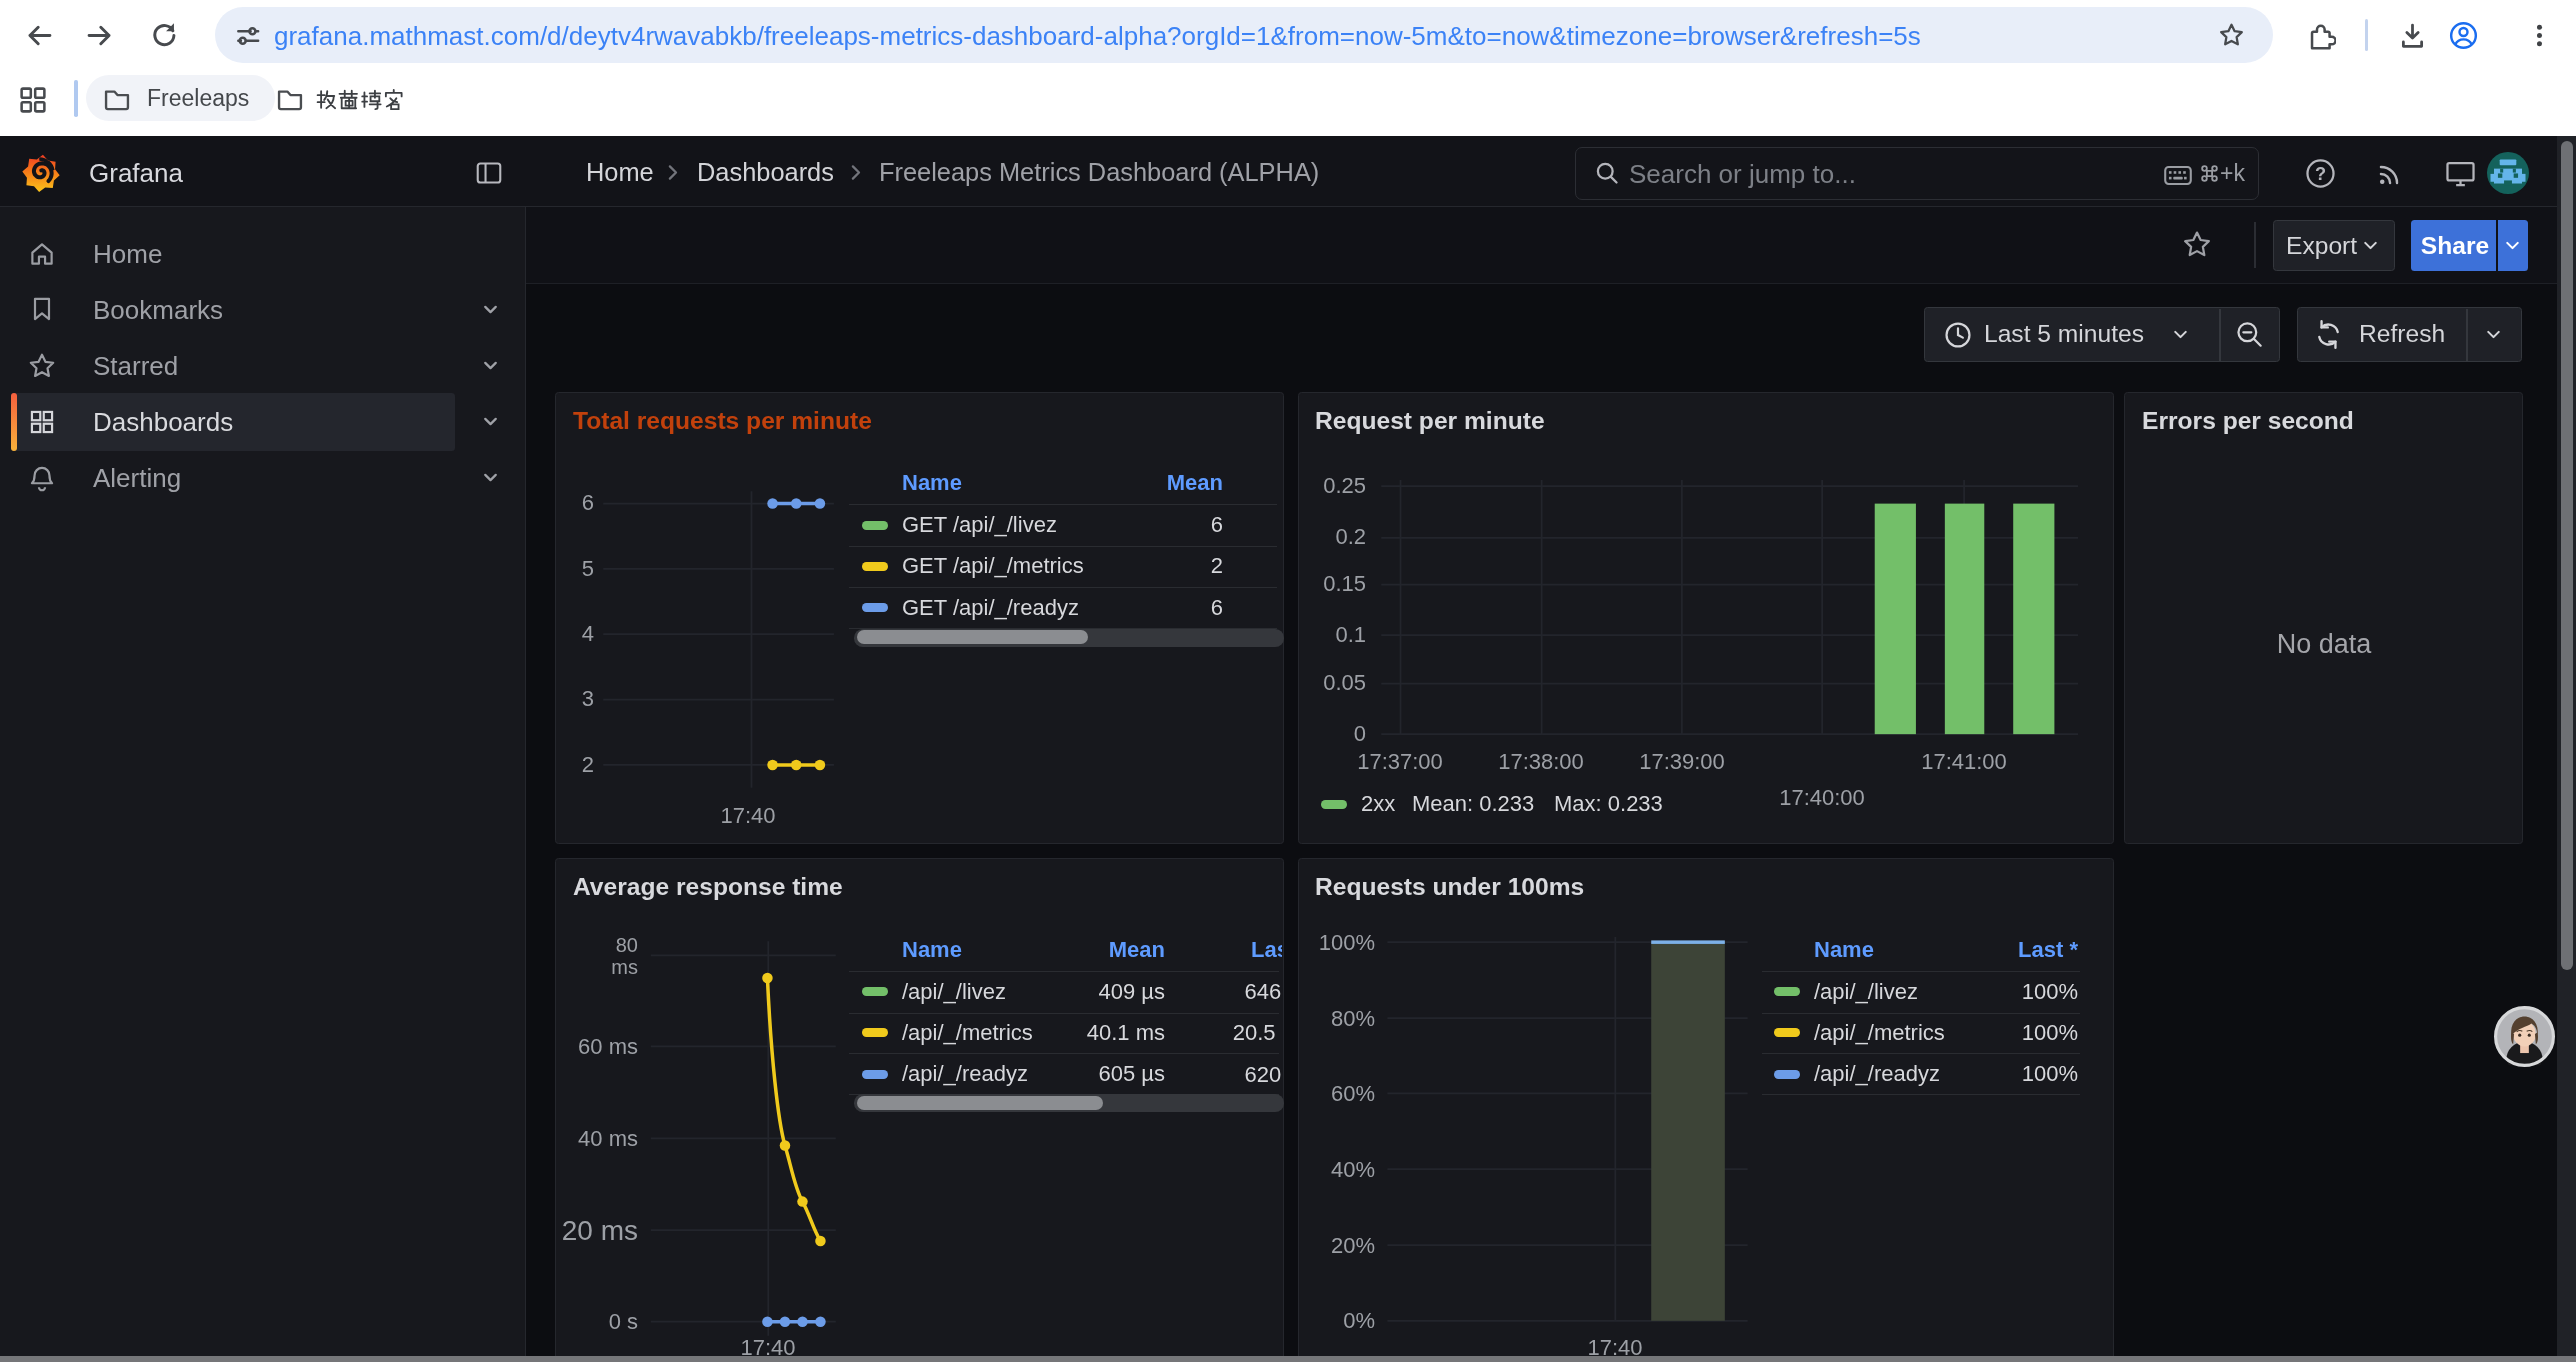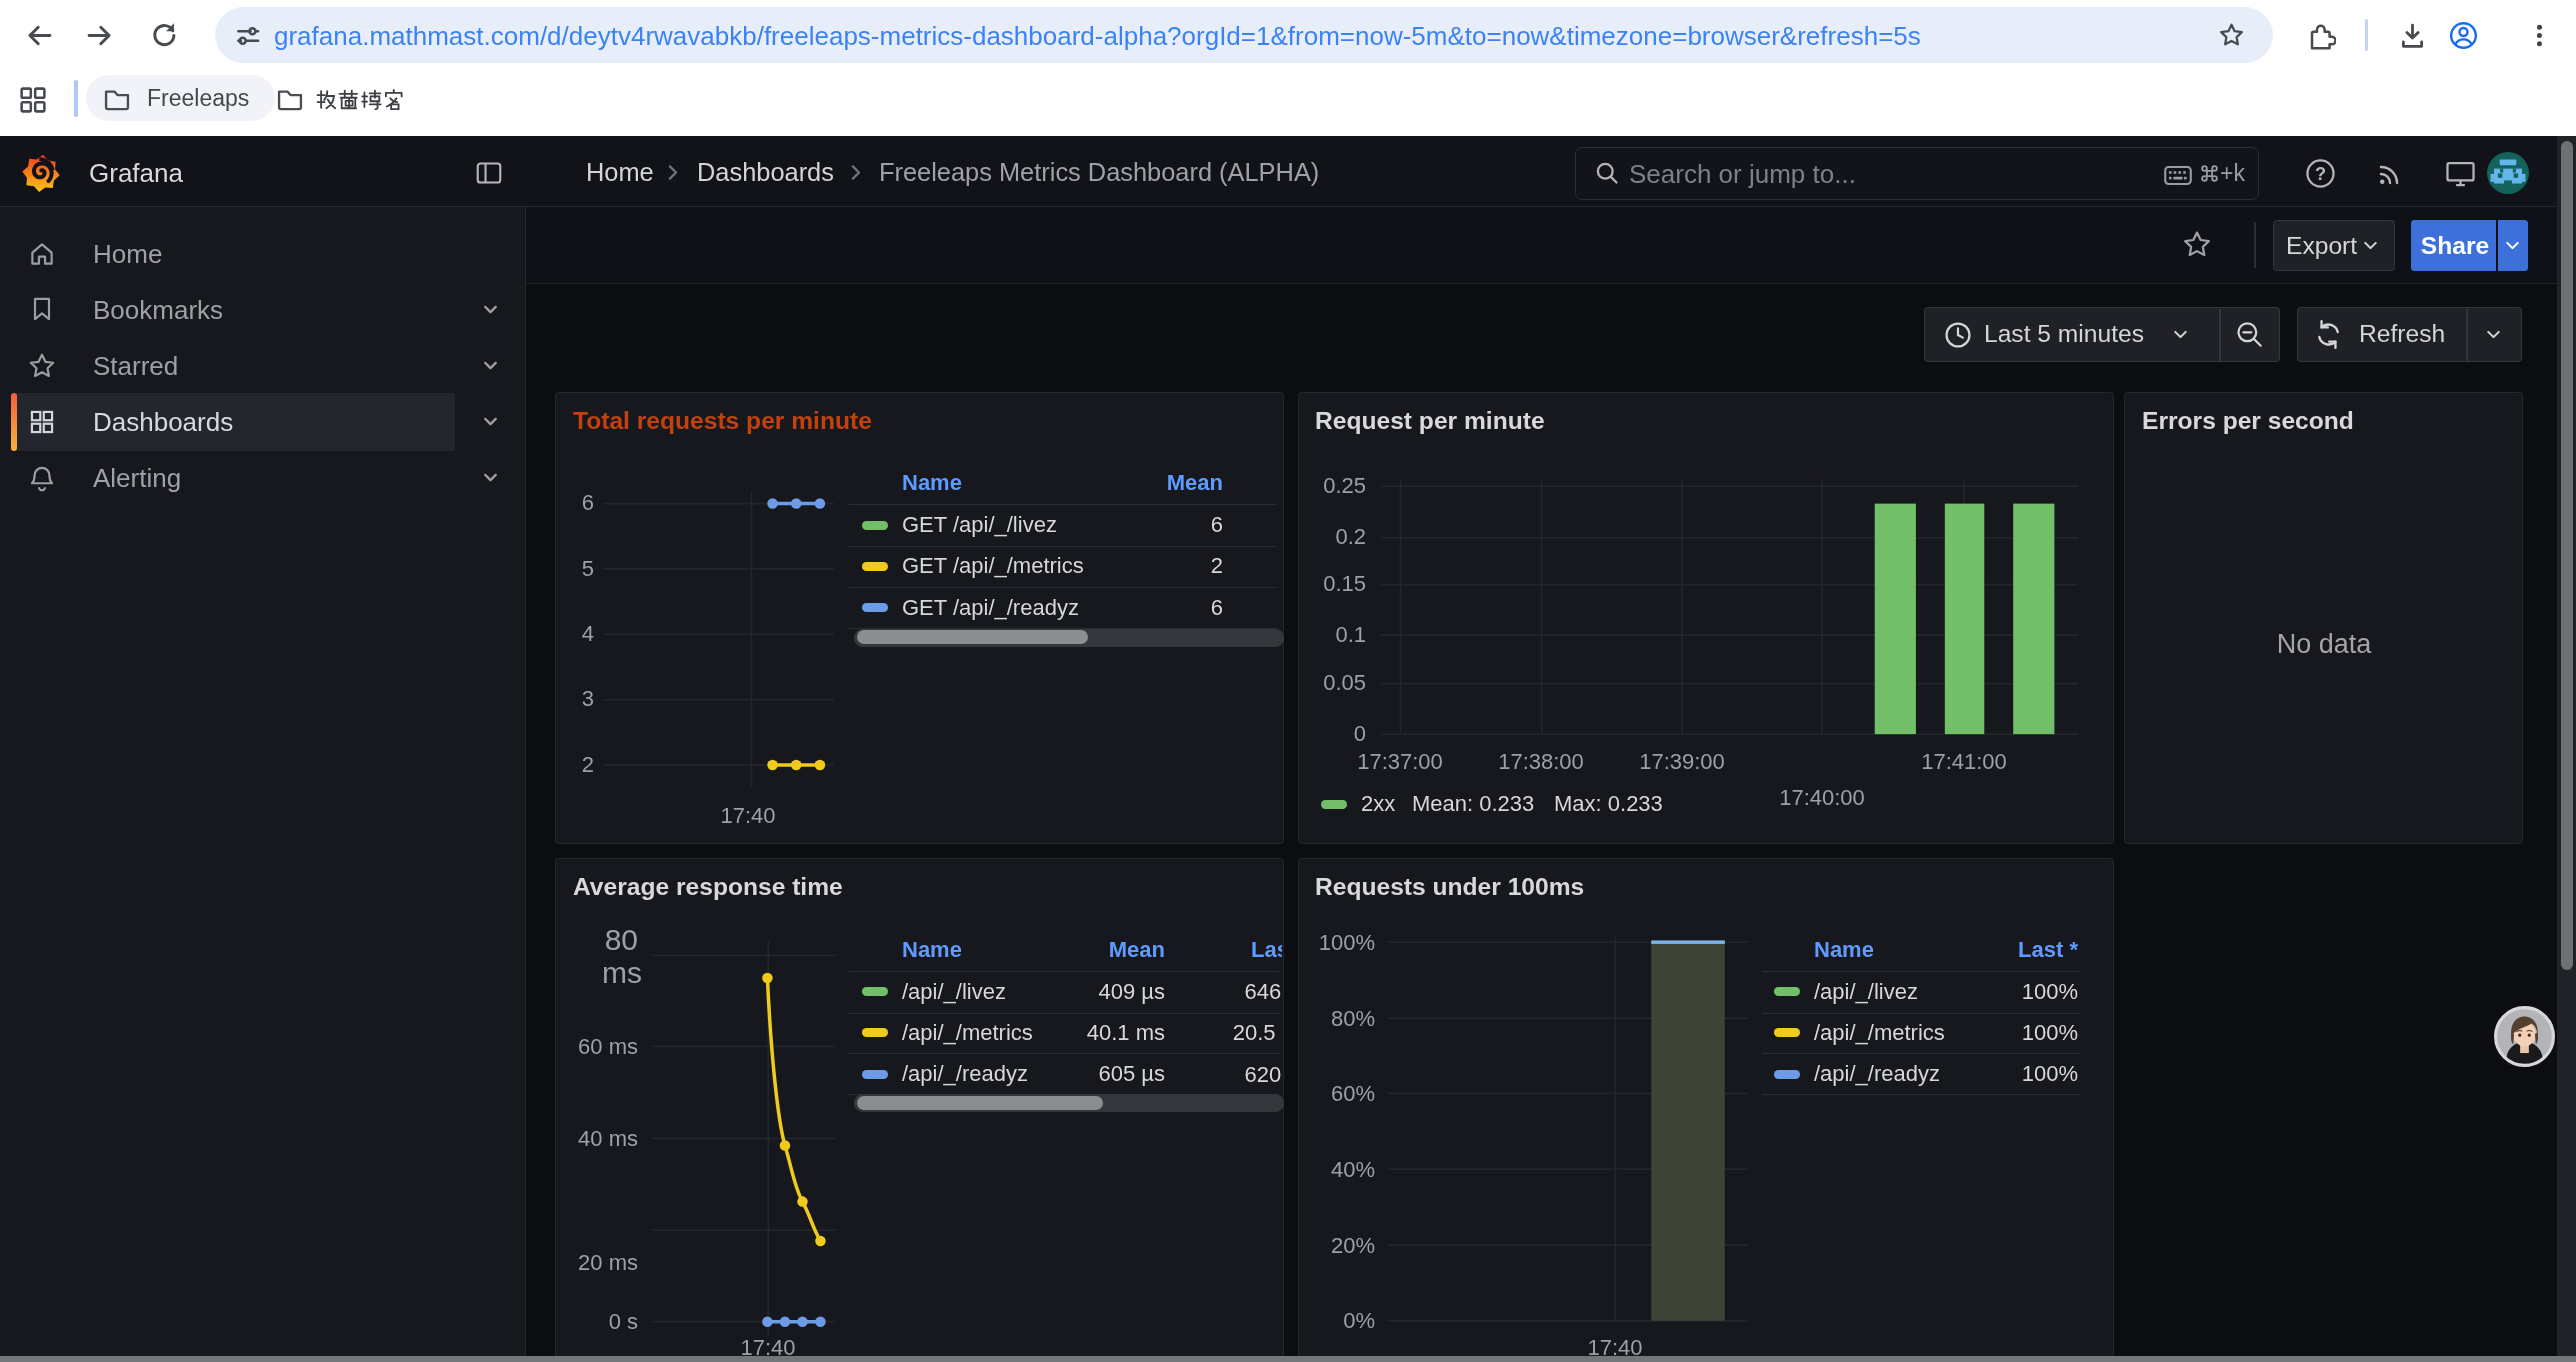--- a/index.html
+++ b/index.html
@@ -344,24 +344,24 @@
 <div style="position:absolute;left:1964px;top:762px;font-size:22px;color:#9da0a6;font-weight:400;white-space:nowrap;transform:translate(-50%,-50%);text-align:center;line-height:1.1;">17:41:00</div>
 <div style="position:absolute;left:1321px;top:800px;width:26px;height:8.8px;background:#73bf69;border-radius:4.4px;"></div>
 <div style="position:absolute;left:1361px;top:804px;font-size:22px;color:#d7d8dc;font-weight:400;white-space:nowrap;transform:translateY(-50%);line-height:1.1;">2xx</div>
 <div style="position:absolute;left:1412px;top:804px;font-size:22px;color:#d7d8dc;font-weight:400;white-space:nowrap;transform:translateY(-50%);line-height:1.1;">Mean: 0.233</div>
 <div style="position:absolute;left:1554px;top:804px;font-size:22px;color:#d7d8dc;font-weight:400;white-space:nowrap;transform:translateY(-50%);line-height:1.1;">Max: 0.233</div>
 <div style="position:absolute;left:2124px;top:392px;width:399px;height:452px;background:#17181d;border:1.8px solid #25272d;border-radius:3.5px;"></div>
 <div style="position:absolute;left:2142px;top:421px;font-size:24.6px;color:#d8d9dd;font-weight:700;white-space:nowrap;transform:translateY(-50%);line-height:1.1;">Errors per second</div>
 <div style="position:absolute;left:2324px;top:645px;font-size:27px;color:#a4a5aa;font-weight:400;white-space:nowrap;transform:translate(-50%,-50%);text-align:center;line-height:1.1;">No data</div>
 <div style="position:absolute;left:555px;top:858px;width:729px;height:509px;background:#17181d;border:1.8px solid #25272d;border-radius:3.5px;"></div>
 <div style="position:absolute;left:573px;top:887px;font-size:24.6px;color:#d8d9dd;font-weight:700;white-space:nowrap;transform:translateY(-50%);line-height:1.1;">Average response time</div>
-<div style="position:absolute;left:555px;top:956px;width:83px;text-align:right;font-size:30px;color:#9da0a6;transform:translateY(-50%);line-height:1.1;padding-left:47px;">80 ms</div>
+<div style="position:absolute;left:555px;top:956px;width:83px;text-align:right;font-size:20px;color:#9da0a6;transform:translateY(-50%);line-height:1.1;padding-left:47px;">80 ms</div>
 <div style="position:absolute;left:555px;top:1047px;width:83px;text-align:right;font-size:22px;color:#9da0a6;transform:translateY(-50%);line-height:1.1;">60 ms</div>
 <div style="position:absolute;left:555px;top:1139px;width:83px;text-align:right;font-size:22px;color:#9da0a6;transform:translateY(-50%);line-height:1.1;padding-left:8px;">40 ms</div>
-<div style="position:absolute;left:555px;top:1231px;width:83px;text-align:right;font-size:22px;color:#9da0a6;transform:translateY(-50%);line-height:1.1;margin-top:32px;">20 ms</div>
+<div style="position:absolute;left:555px;top:1231px;width:83px;text-align:right;font-size:28px;color:#9da0a6;transform:translateY(-50%);line-height:1.1;">20 ms</div>
 <div style="position:absolute;left:555px;top:1322px;width:83px;text-align:right;font-size:22px;color:#9da0a6;transform:translateY(-50%);line-height:1.1;">0 s</div>
 <svg style="position:absolute;left:555px;top:858px;" width="729" height="504" viewBox="0 0 831 575" fill="none">
     <line x1="109" y1="111" x2="320" y2="111" stroke="#23252c" stroke-width="2"></line>
     <line x1="109" y1="215" x2="320" y2="215" stroke="#23252c" stroke-width="2"></line>
     <line x1="109" y1="320" x2="320" y2="320" stroke="#23252c" stroke-width="2"></line>
     <line x1="109" y1="424.6" x2="320" y2="424.6" stroke="#23252c" stroke-width="2"></line>
     <line x1="109" y1="529" x2="320" y2="529" stroke="#23252c" stroke-width="2"></line>
     <line x1="243" y1="95" x2="243" y2="545" stroke="#23252c" stroke-width="2"></line>
     <path d="M242 137 C246 225, 254 300, 262 328 C269 351, 273 376, 282 392 C290 406, 294 423, 302.5 437" stroke="#f0ca1c" stroke-width="4" fill="none"></path>
     <circle cx="242" cy="137" r="6" fill="#f0ca1c"></circle>

